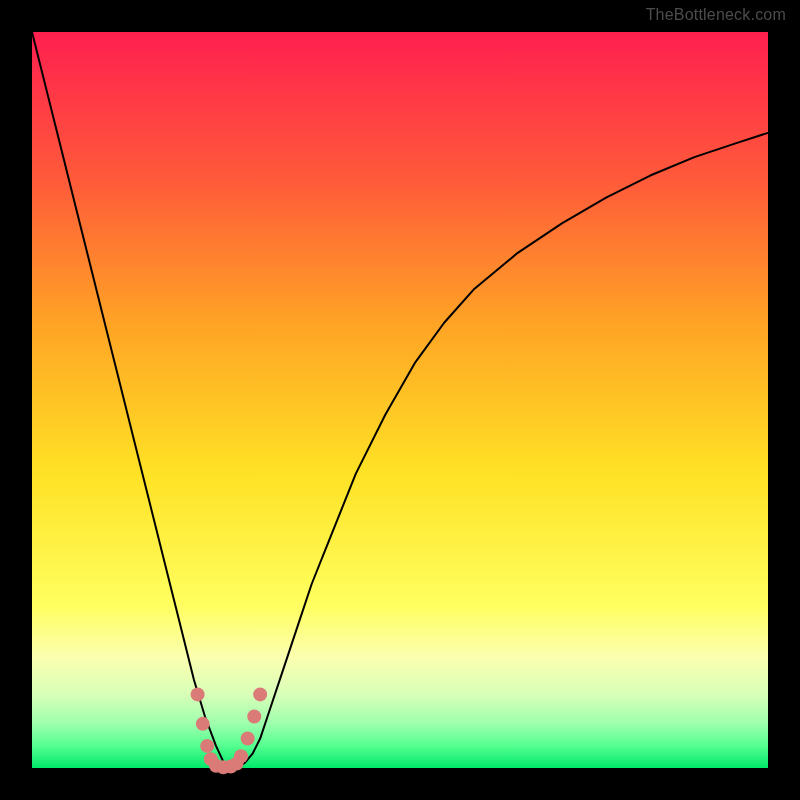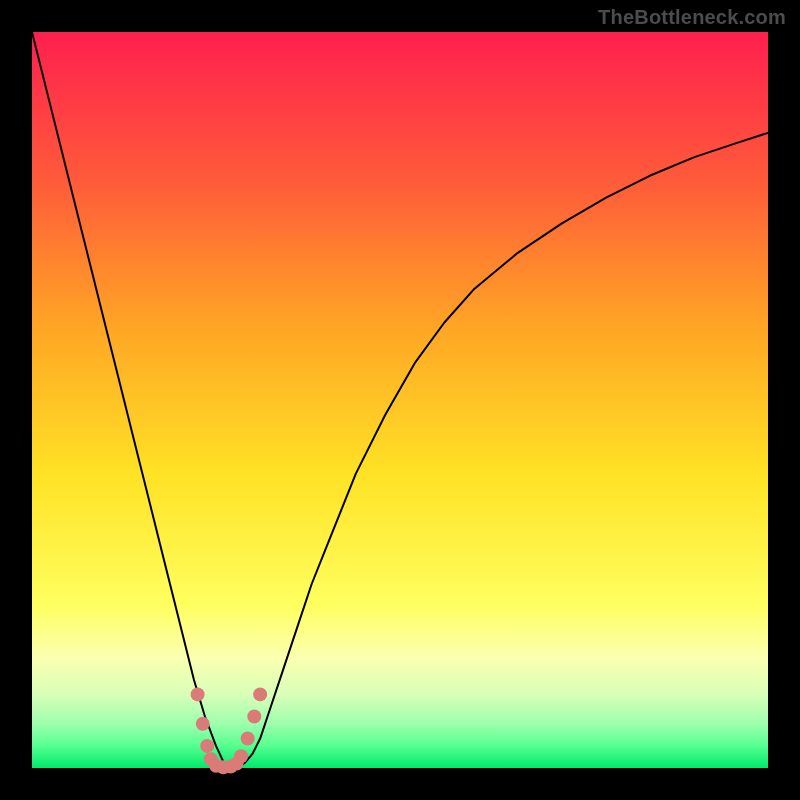--- a/index.html
+++ b/index.html
@@ -17,22 +17,22 @@
     top: 0;
     width: 800px;
     height: 800px;
     background: #000;
   }
   .watermark {
     position: absolute;
     top: 6px;
     right: 14px;
     color: #4c4c4c;
-    font-size: 20px;
-    font-weight: 700;
+    font-size: 16px;
+    font-weight: 400;
     letter-spacing: 0.2px;
   }
   svg { display: block; }
 </style>
 </head>
 <body>
 
 <div class="frame">
   <svg id="chart-svg" width="800" height="800" viewBox="0 0 800 800">
     <defs>

